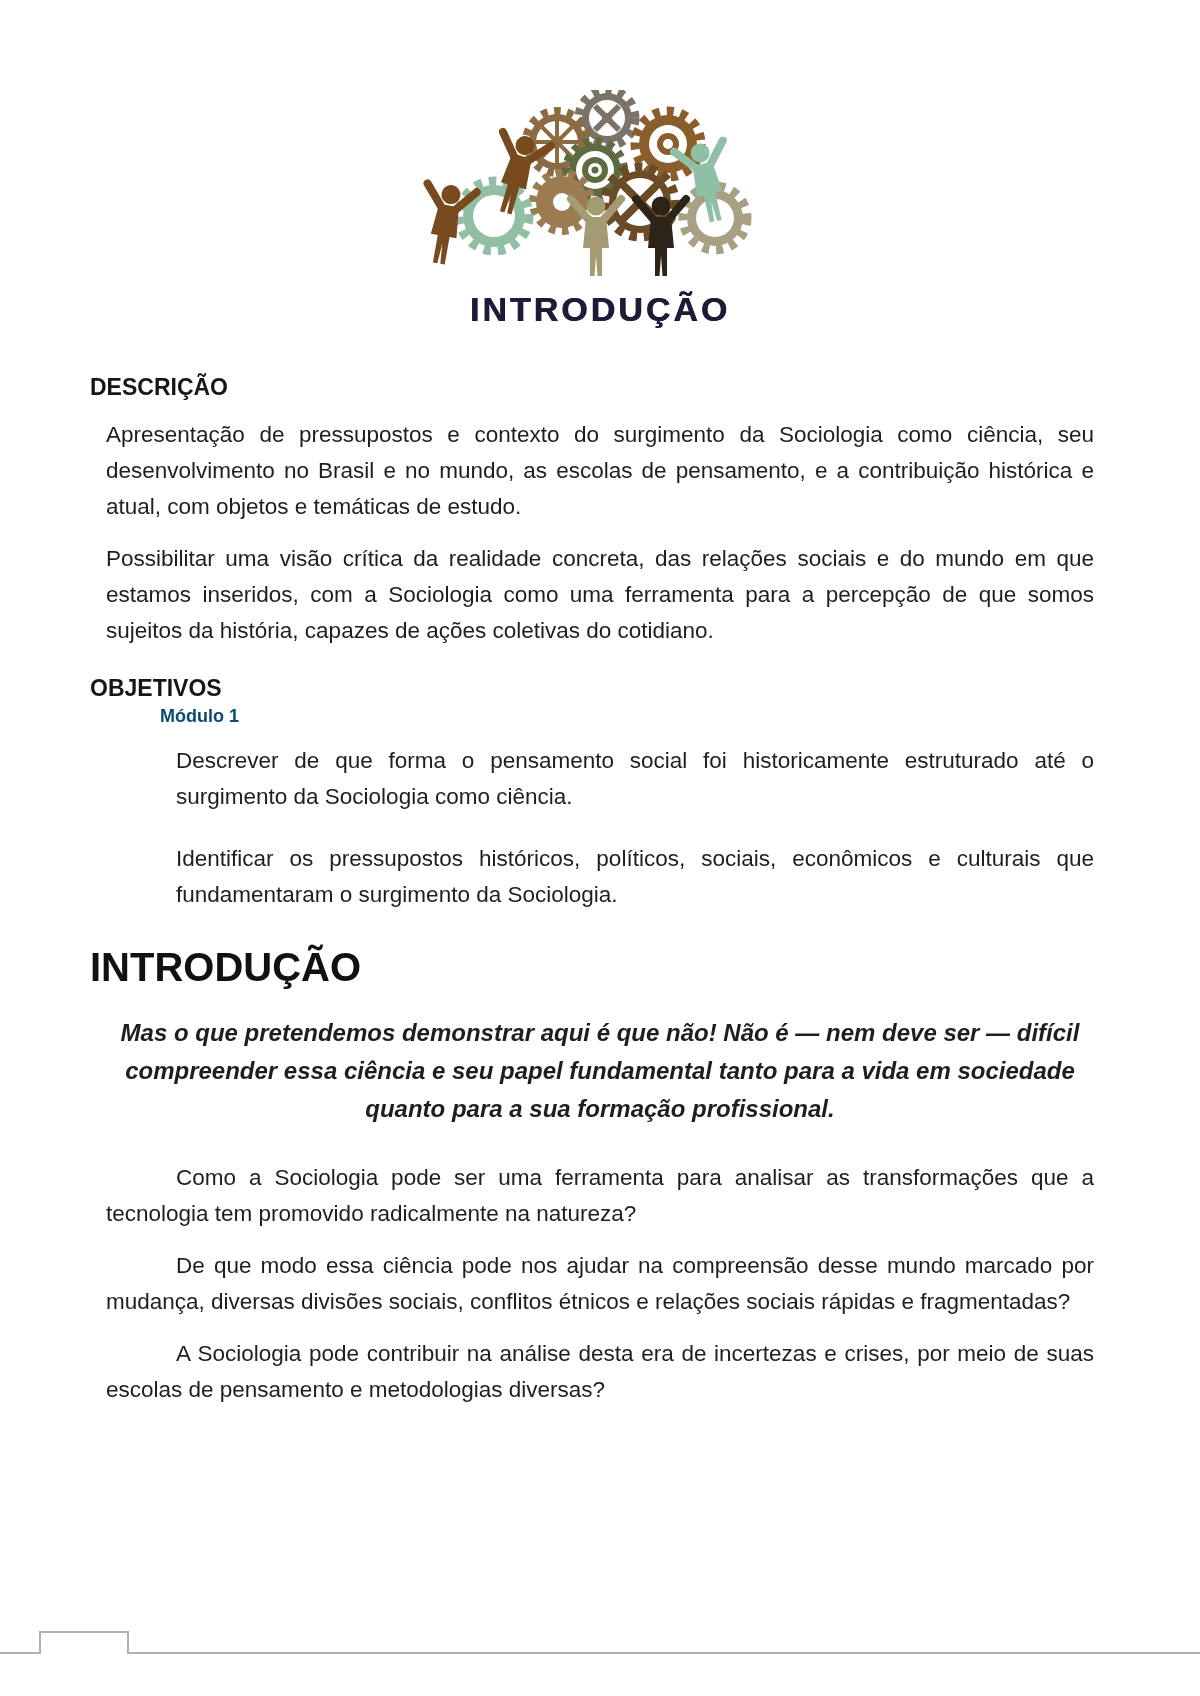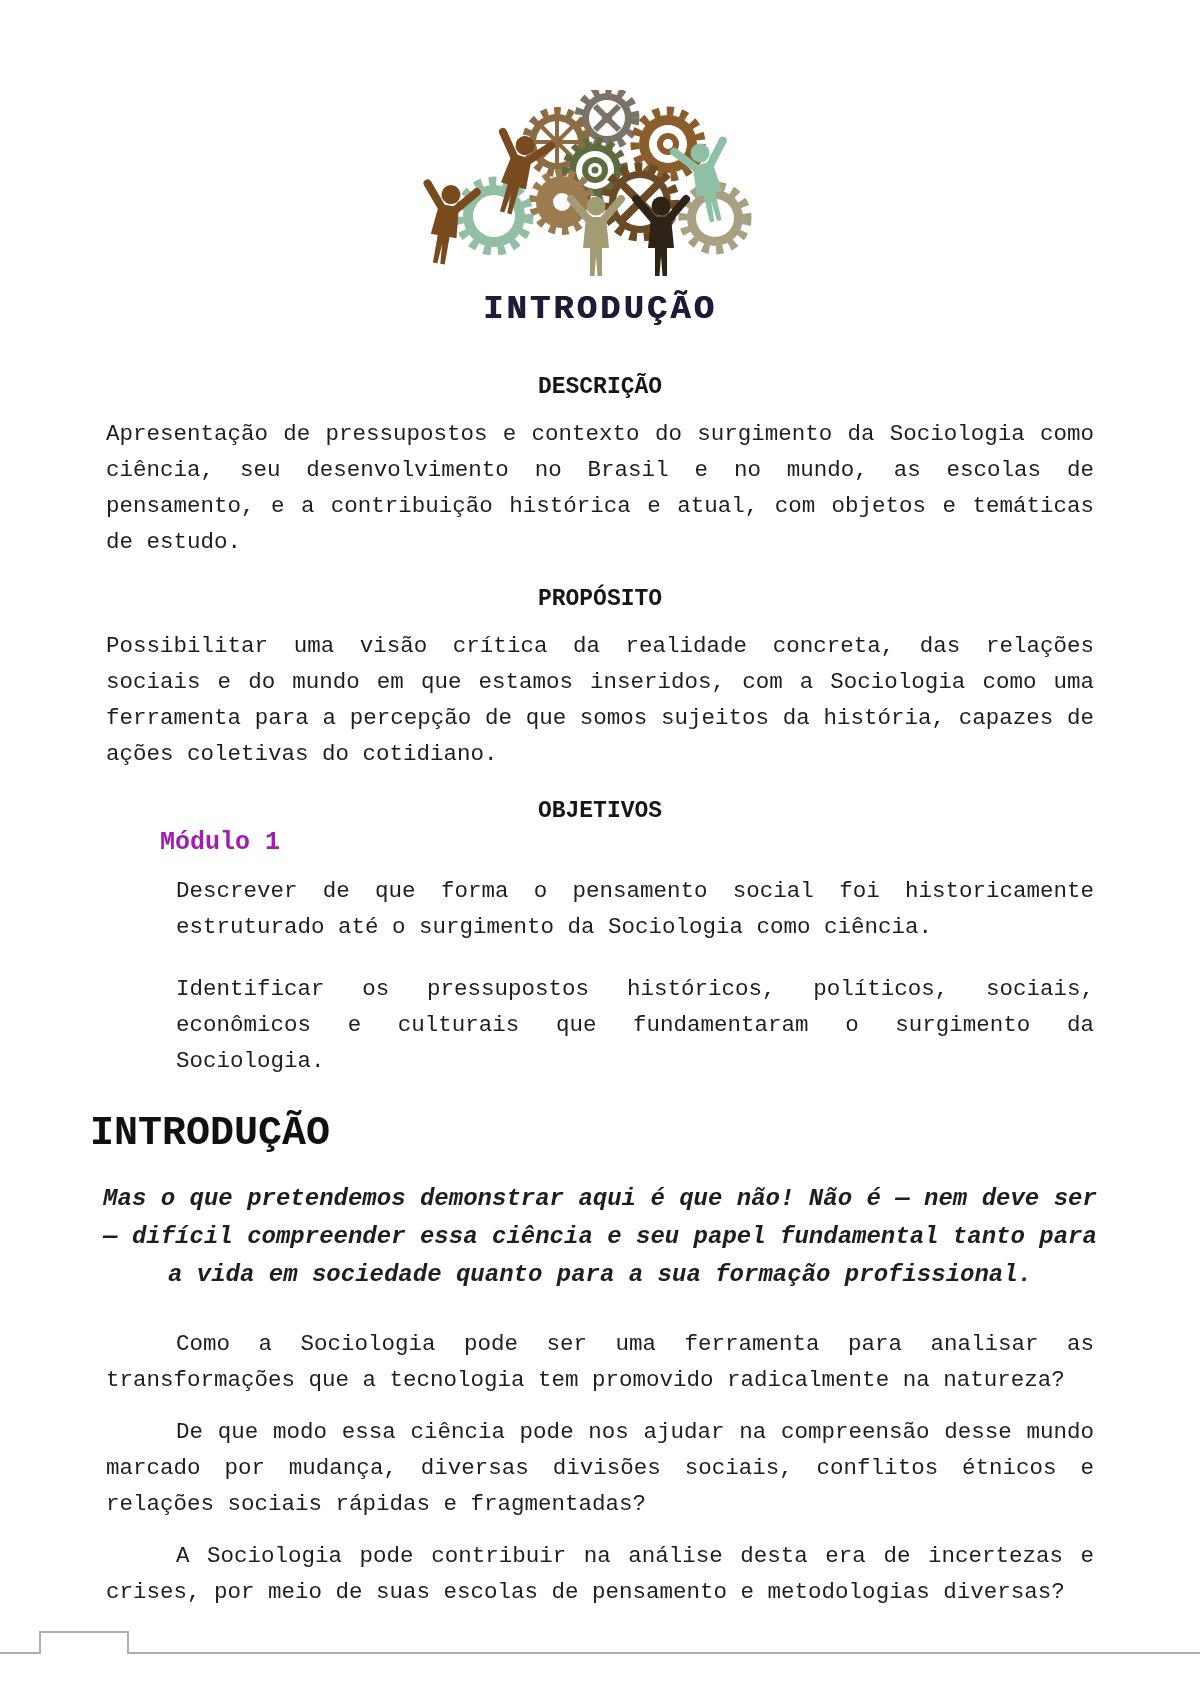--- a/index.html
+++ b/index.html
@@ -1,32 +1,32 @@
 <!DOCTYPE html>
 <html><head>
 <meta charset="utf-8">
 <style>
   html, body { margin:0; padding:0; background:#ffffff; }
   .page {
     position:relative; width:1200px; height:1696px; background:#ffffff;
-    font-family:Liberation Mono, monospace; color:#1e1e1e; overflow:hidden;
+    font-family:Liberation Sans, sans-serif; color:#1e1e1e; overflow:hidden;
   }
   .logo-wrap { padding-top:90px; text-align:center; }
   .logo-gears { display:block; margin:0 auto; }
   .logo-title {
     margin-top:0; text-align:center; font-weight:700; font-size:34px;
     line-height:38px; letter-spacing:3px; color:#1c1c38;
     text-shadow:0.6px 0 0 #1c1c38;
   }
   .content { margin:0 90px; }
-  .section-heading { font-size:23px; font-weight:700; color:#161616; margin:26px 0 4px 0;text-align:center; }
+  .section-heading { font-size:23px; font-weight:700; color:#161616; margin:26px 0 4px 0; }
   .first-section { margin-top:46px; }
   .body-text { font-size:22.5px; line-height:36px; text-align:justify; margin:16px; }
   .module { margin-left:70px; margin-top:26px; }
-  .module-title { font-size:25px; font-weight:700; color:#a21caf; margin:0 0 4px 0; }
+  .module-title { font-size:18px; font-weight:700; color:#0c4a6e; margin:0 0 4px 0; }
   .intro-heading { font-size:40px; font-weight:700; color:#111; margin:32px 0 10px 0; }
   .para-indent { text-indent:70px; }
   .callout {
     font-size:24px; line-height:38px; font-weight:700; font-style:italic;
     text-align:center; margin:24px 0 32px 0;
   }
   .footer-rule { position:absolute; left:0; bottom:0; width:1200px; height:96px; }
 </style>
 </head>
 <body>
@@ -112,21 +112,20 @@
     <div class="logo-title">
       <div>INTRODUÇÃO</div>
     </div>
   </header>
 
   <main class="content">
 
     <h2 class="section-heading first-section">DESCRIÇÃO</h2>
     <p class="body-text">Apresentação de pressupostos e contexto do surgimento da Sociologia como ciência, seu desenvolvimento no Brasil e no mundo, as escolas de pensamento, e a contribuição histórica e atual, com objetos e temáticas de estudo.</p>
 
-    <h2 class="section-heading">PROPÓSITO</h2>
     <p class="body-text">Possibilitar uma visão crítica da realidade concreta, das relações sociais e do mundo em que estamos inseridos, com a Sociologia como uma ferramenta para a percepção de que somos sujeitos da história, capazes de ações coletivas do cotidiano.</p>
 
     <h2 class="section-heading">OBJETIVOS</h2>
 
     <div class="module" style="margin-top:4px;">
       <h3 class="module-title">Módulo 1</h3>
       <p class="body-text">Descrever de que forma o pensamento social foi historicamente estruturado até o surgimento da Sociologia como ciência.</p>
     </div>
 
     <div class="module">

